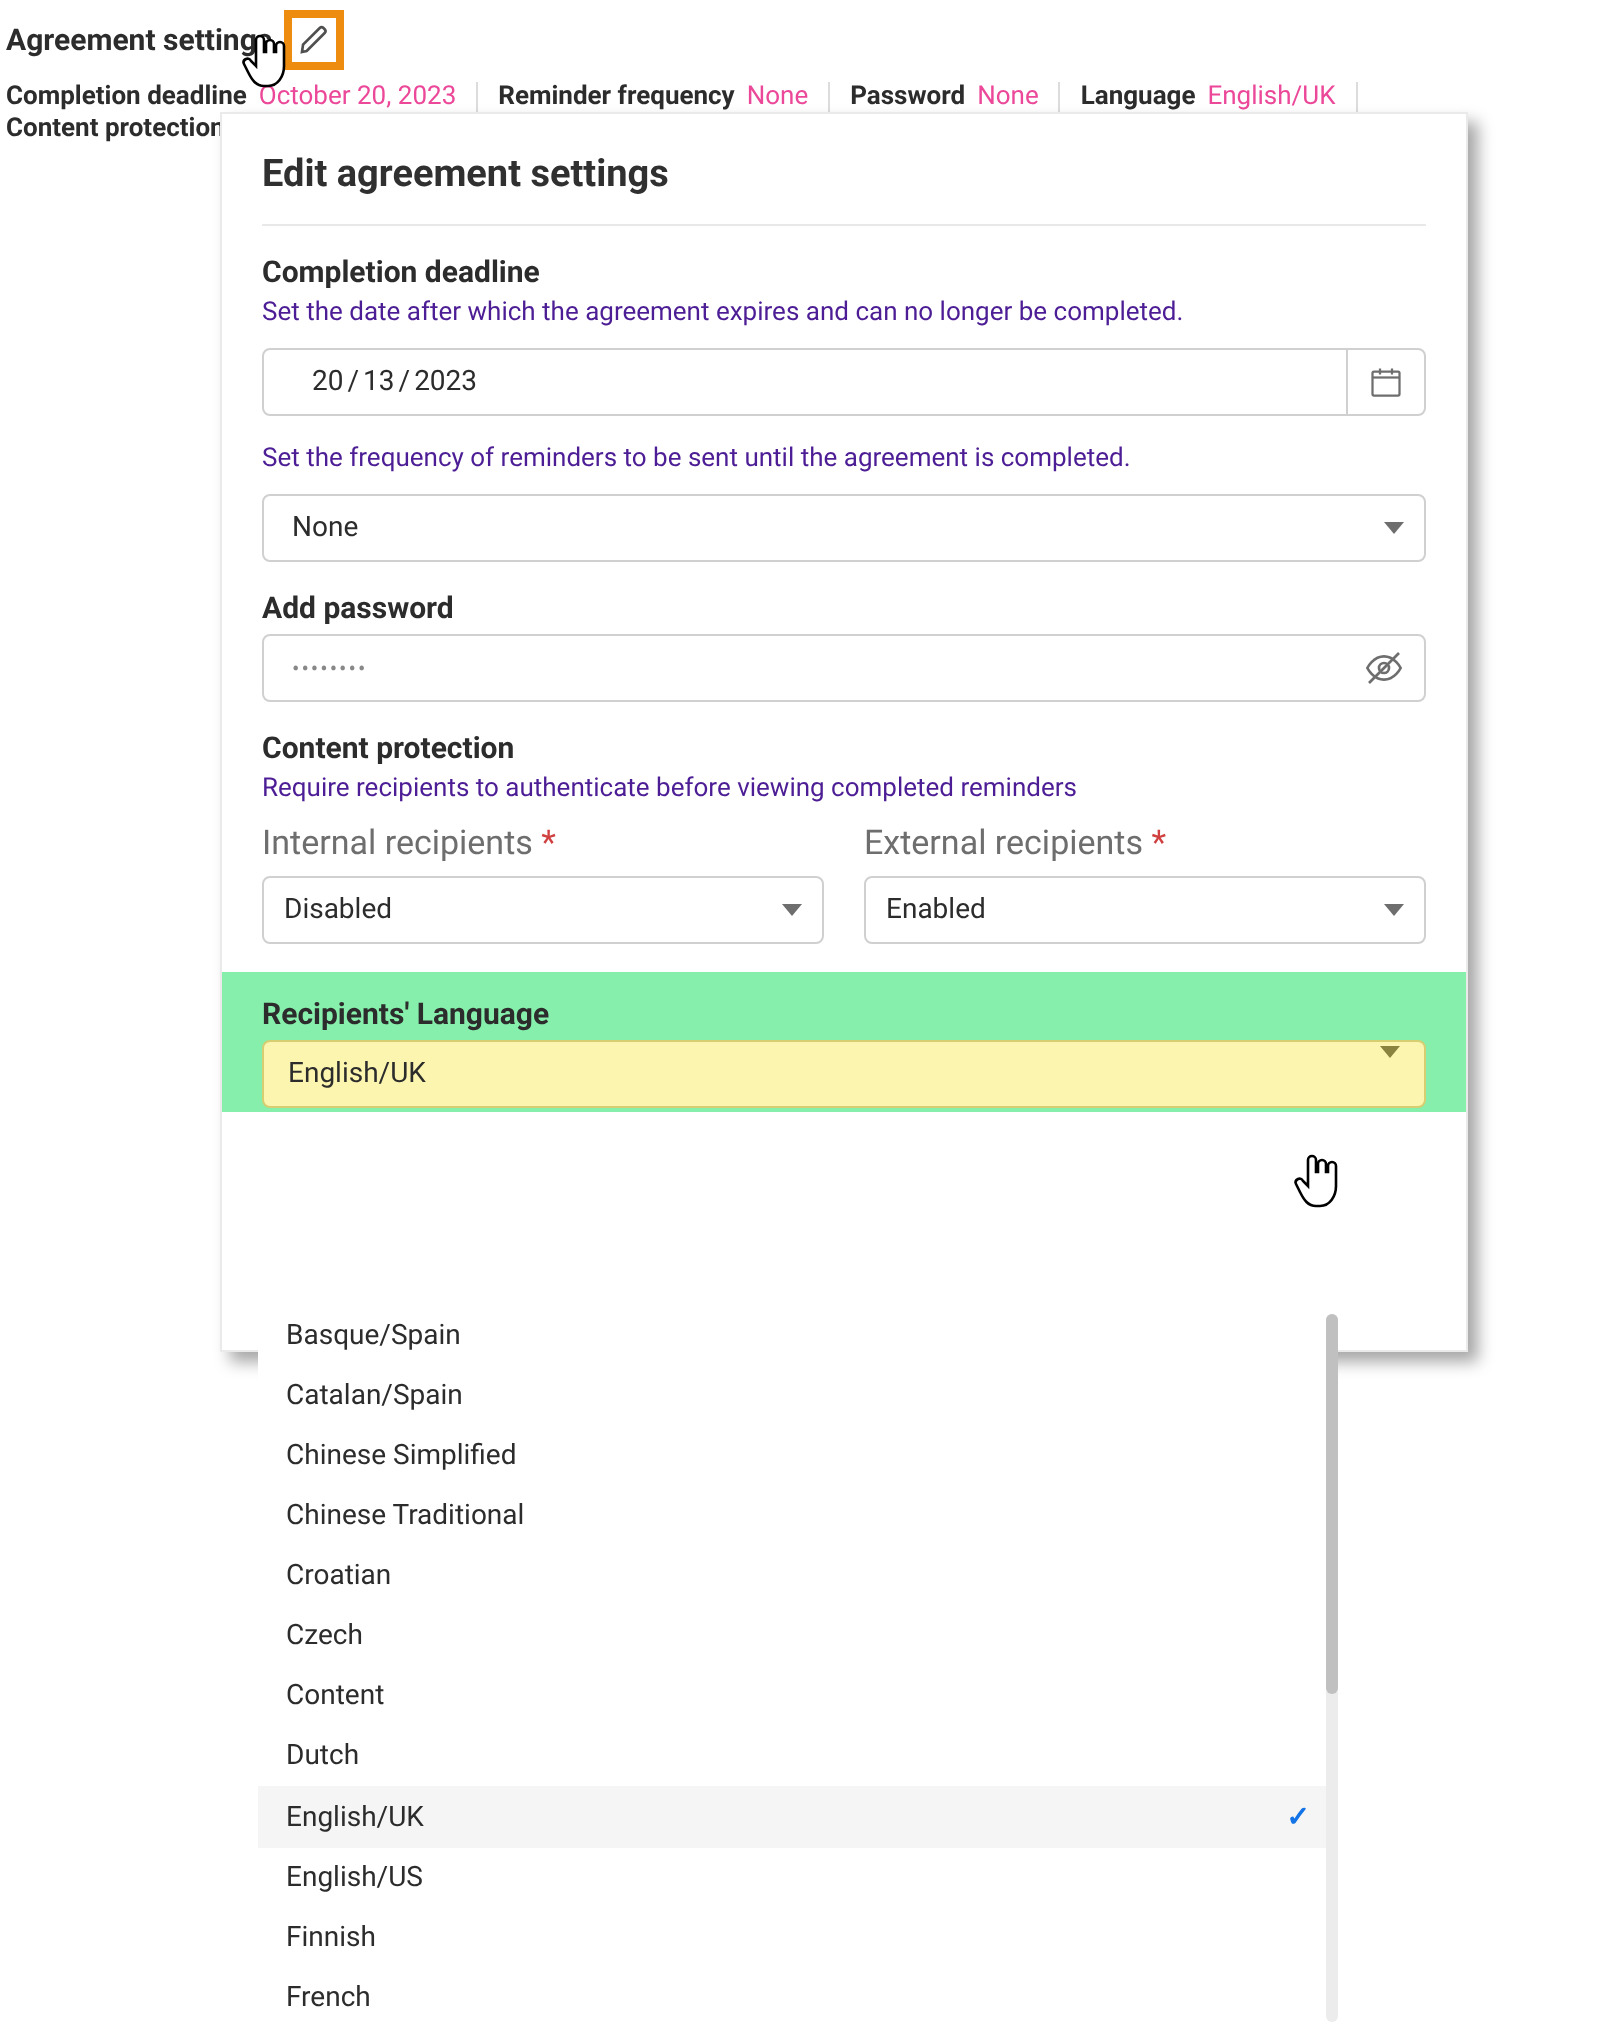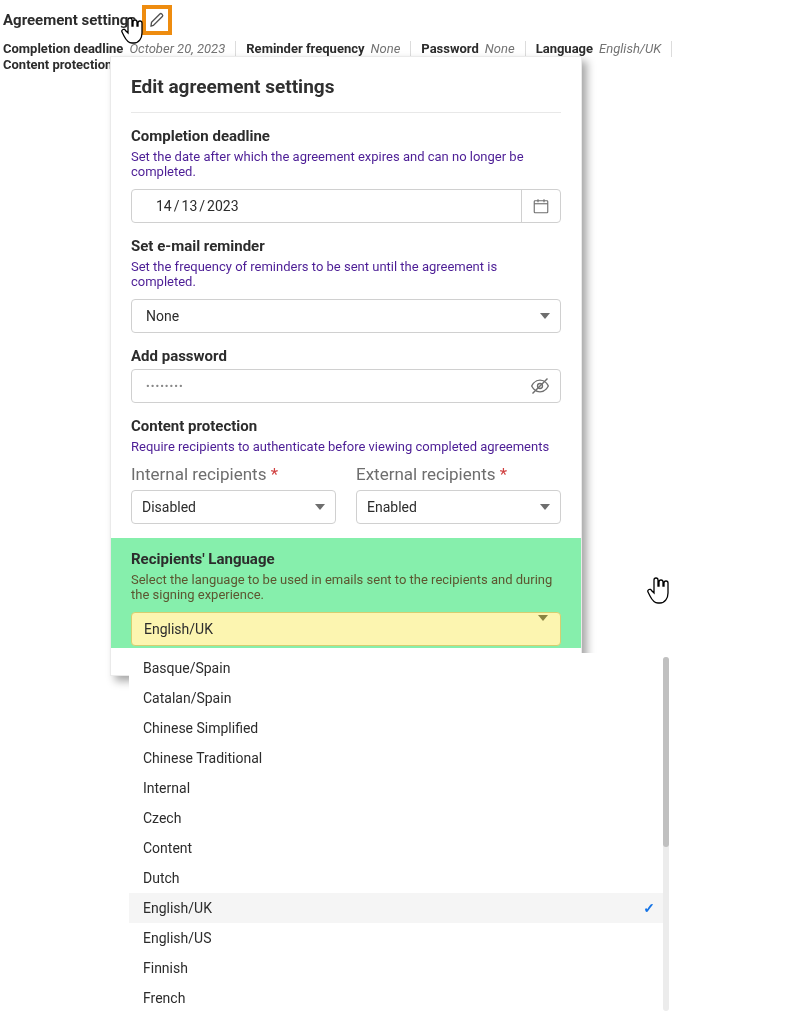--- a/index.html
+++ b/index.html
@@ -55,27 +55,27 @@
     display: flex;
     align-items: center;
     gap: 6px;
     padding-right: 10px;
     border-right: 1px solid #dcdcdc;
     margin-right: 10px;
     line-height: 16px;
   }
   .summary-item:last-child { border-right: none; margin-right:0; padding-right:0;}
   .summary-item .lbl { font-weight: 700; color:#2c2c2c;}
-  .summary-item .val { color:#737373;font-style:italic;}
+  .summary-item .val { color:#ec4899;}
   
   .panel-wrap {
     position: absolute;
     left: 110px;
     top: 56px;
-    width: 472px;
+    width: 624px;
     height: 620px;
     filter: drop-shadow(5px 5px 4px rgba(0,0,0,0.35));
   }
   .panel {
     background:#fff;
     border:1px solid #eaeaea;
     width: 100%;
     height: 100%;
     padding: 16px 20px 20px 20px;
   }
@@ -247,41 +247,40 @@
 <div class="panel-wrap">
   <div class="panel">
     <h2>Edit agreement settings</h2>
     <hr class="divider">
 
     <div class="section">
       <div class="section-title">Completion deadline</div>
       <div class="section-desc">Set the date after which the agreement expires and can no longer be completed.</div>
       <div class="input-like">
         <span class="date-text" style="padding-left:12px;">
-          <span>14</span>/<span>13</span>/<span>2023</span>
+          <span>20</span>/<span>13</span>/<span>2023</span>
         </span>
         <span class="icon-right" style="border-left:1px solid #d0d0d0;height:100%;padding-left:10px;">
           <svg width="18" height="18" viewBox="0 0 24 24" fill="none" stroke="#6e6e6e" stroke-width="1.5">
               <rect x="3" y="5" width="18" height="16" rx="1"></rect>
               <line x1="3" y1="9" x2="21" y2="9"></line>
               <line x1="8" y1="3" x2="8" y2="7"></line>
               <line x1="16" y1="3" x2="16" y2="7"></line>
               <line x1="7" y1="13" x2="7" y2="13"></line>
               <line x1="12" y1="13" x2="12" y2="13"></line>
               <line x1="17" y1="13" x2="17" y2="13"></line>
               <line x1="7" y1="17" x2="7" y2="17"></line>
               <line x1="12" y1="17" x2="12" y2="17"></line>
               <line x1="17" y1="17" x2="17" y2="17"></line>
             </svg>
         </span>
       </div>
     </div>
 
     <div class="section">
-      <div class="section-title">Set e-mail reminder</div>
       <div class="section-desc">Set the frequency of reminders to be sent until the agreement is completed.</div>
       <div class="input-like">
         <span style="padding-left:4px;">None</span>
         <span class="icon-right">
             <span class="chev"></span>
           </span>
       </div>
     </div>
 
     <div class="section">
@@ -293,21 +292,21 @@
               <path d="M2 12s3.5-7 10-7 10 7 10 7-3.5 7-10 7S2 12 2 12z"></path>
               <circle cx="12" cy="12" r="3"></circle>
               <line x1="3" y1="21" x2="21" y2="3"></line>
             </svg>
         </span>
       </div>
     </div>
 
     <div class="section">
       <div class="section-title">Content protection</div>
-      <div class="section-desc">Require recipients to authenticate before viewing completed agreements</div>
+      <div class="section-desc">Require recipients to authenticate before viewing completed reminders</div>
       <div class="two-col">
         <div>
           <div class="mini-label"><span>Internal recipients</span> <span class="star">*</span></div>
           <div class="input-like">
             <span>Disabled</span>
             <span class="icon-right">
                 <span class="chev"></span>
               </span>
           </div>
         </div>
@@ -318,21 +317,20 @@
             <span class="icon-right">
                 <span class="chev"></span>
               </span>
           </div>
         </div>
       </div>
     </div>
 
     <div class="section highlight-section">
       <div class="section-title">Recipients' Language</div>
-      <div class="section-desc" style="color:#5c5630;">Select the language to be used in emails sent to the recipients and during the signing experience.</div>
       <div class="lang-select">
         <span>English/UK</span>
         <span class="icon-right" style="margin-left:auto;"><span class="chev" style="border-top-color:#8a8340;"></span></span>
       </div>
     </div>
   </div>
 </div>
 
 <div class="hand-cursor" style="left:646px; top:576px;">
   <svg width="28" height="30" viewBox="0 0 28 30">
@@ -347,21 +345,21 @@
     <div class="opt">
       <span>Catalan/Spain</span>
     </div>
     <div class="opt">
       <span>Chinese Simplified</span>
     </div>
     <div class="opt">
       <span>Chinese Traditional</span>
     </div>
     <div class="opt">
-      <span>Internal</span>
+      <span>Croatian</span>
     </div>
     <div class="opt">
       <span>Czech</span>
     </div>
     <div class="opt">
       <span>Content</span>
     </div>
     <div class="opt">
       <span>Dutch</span>
     </div>

